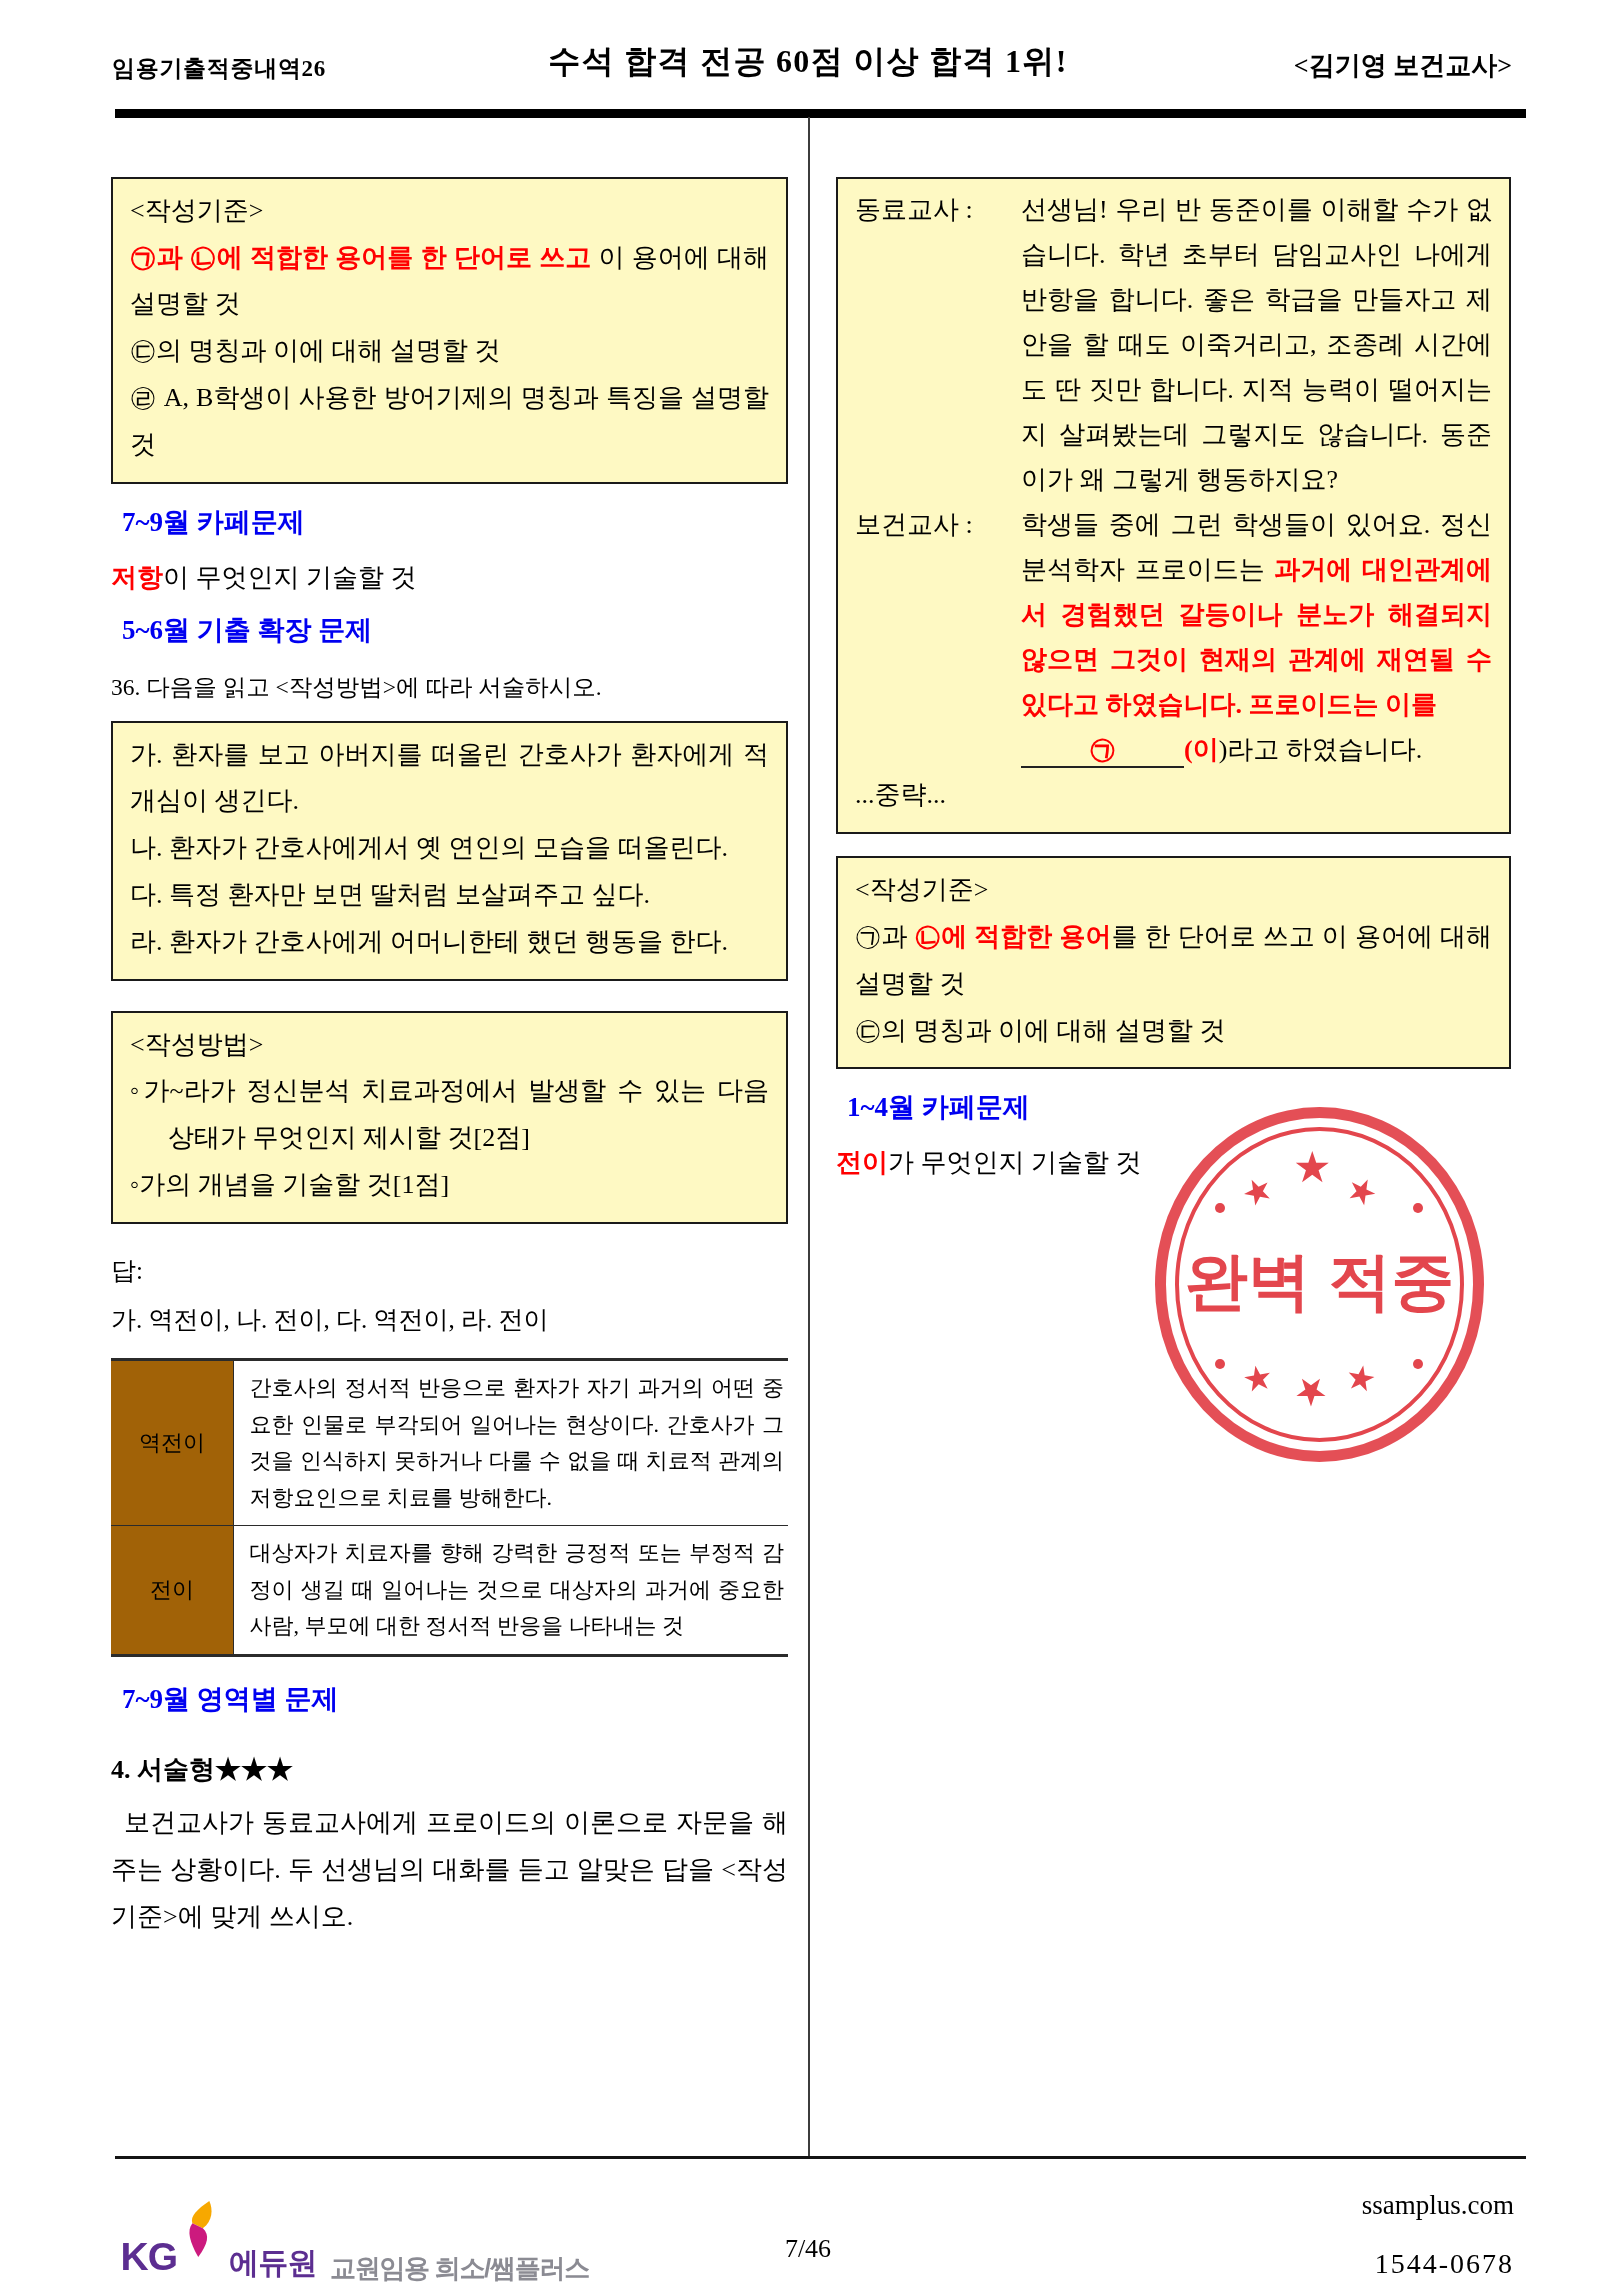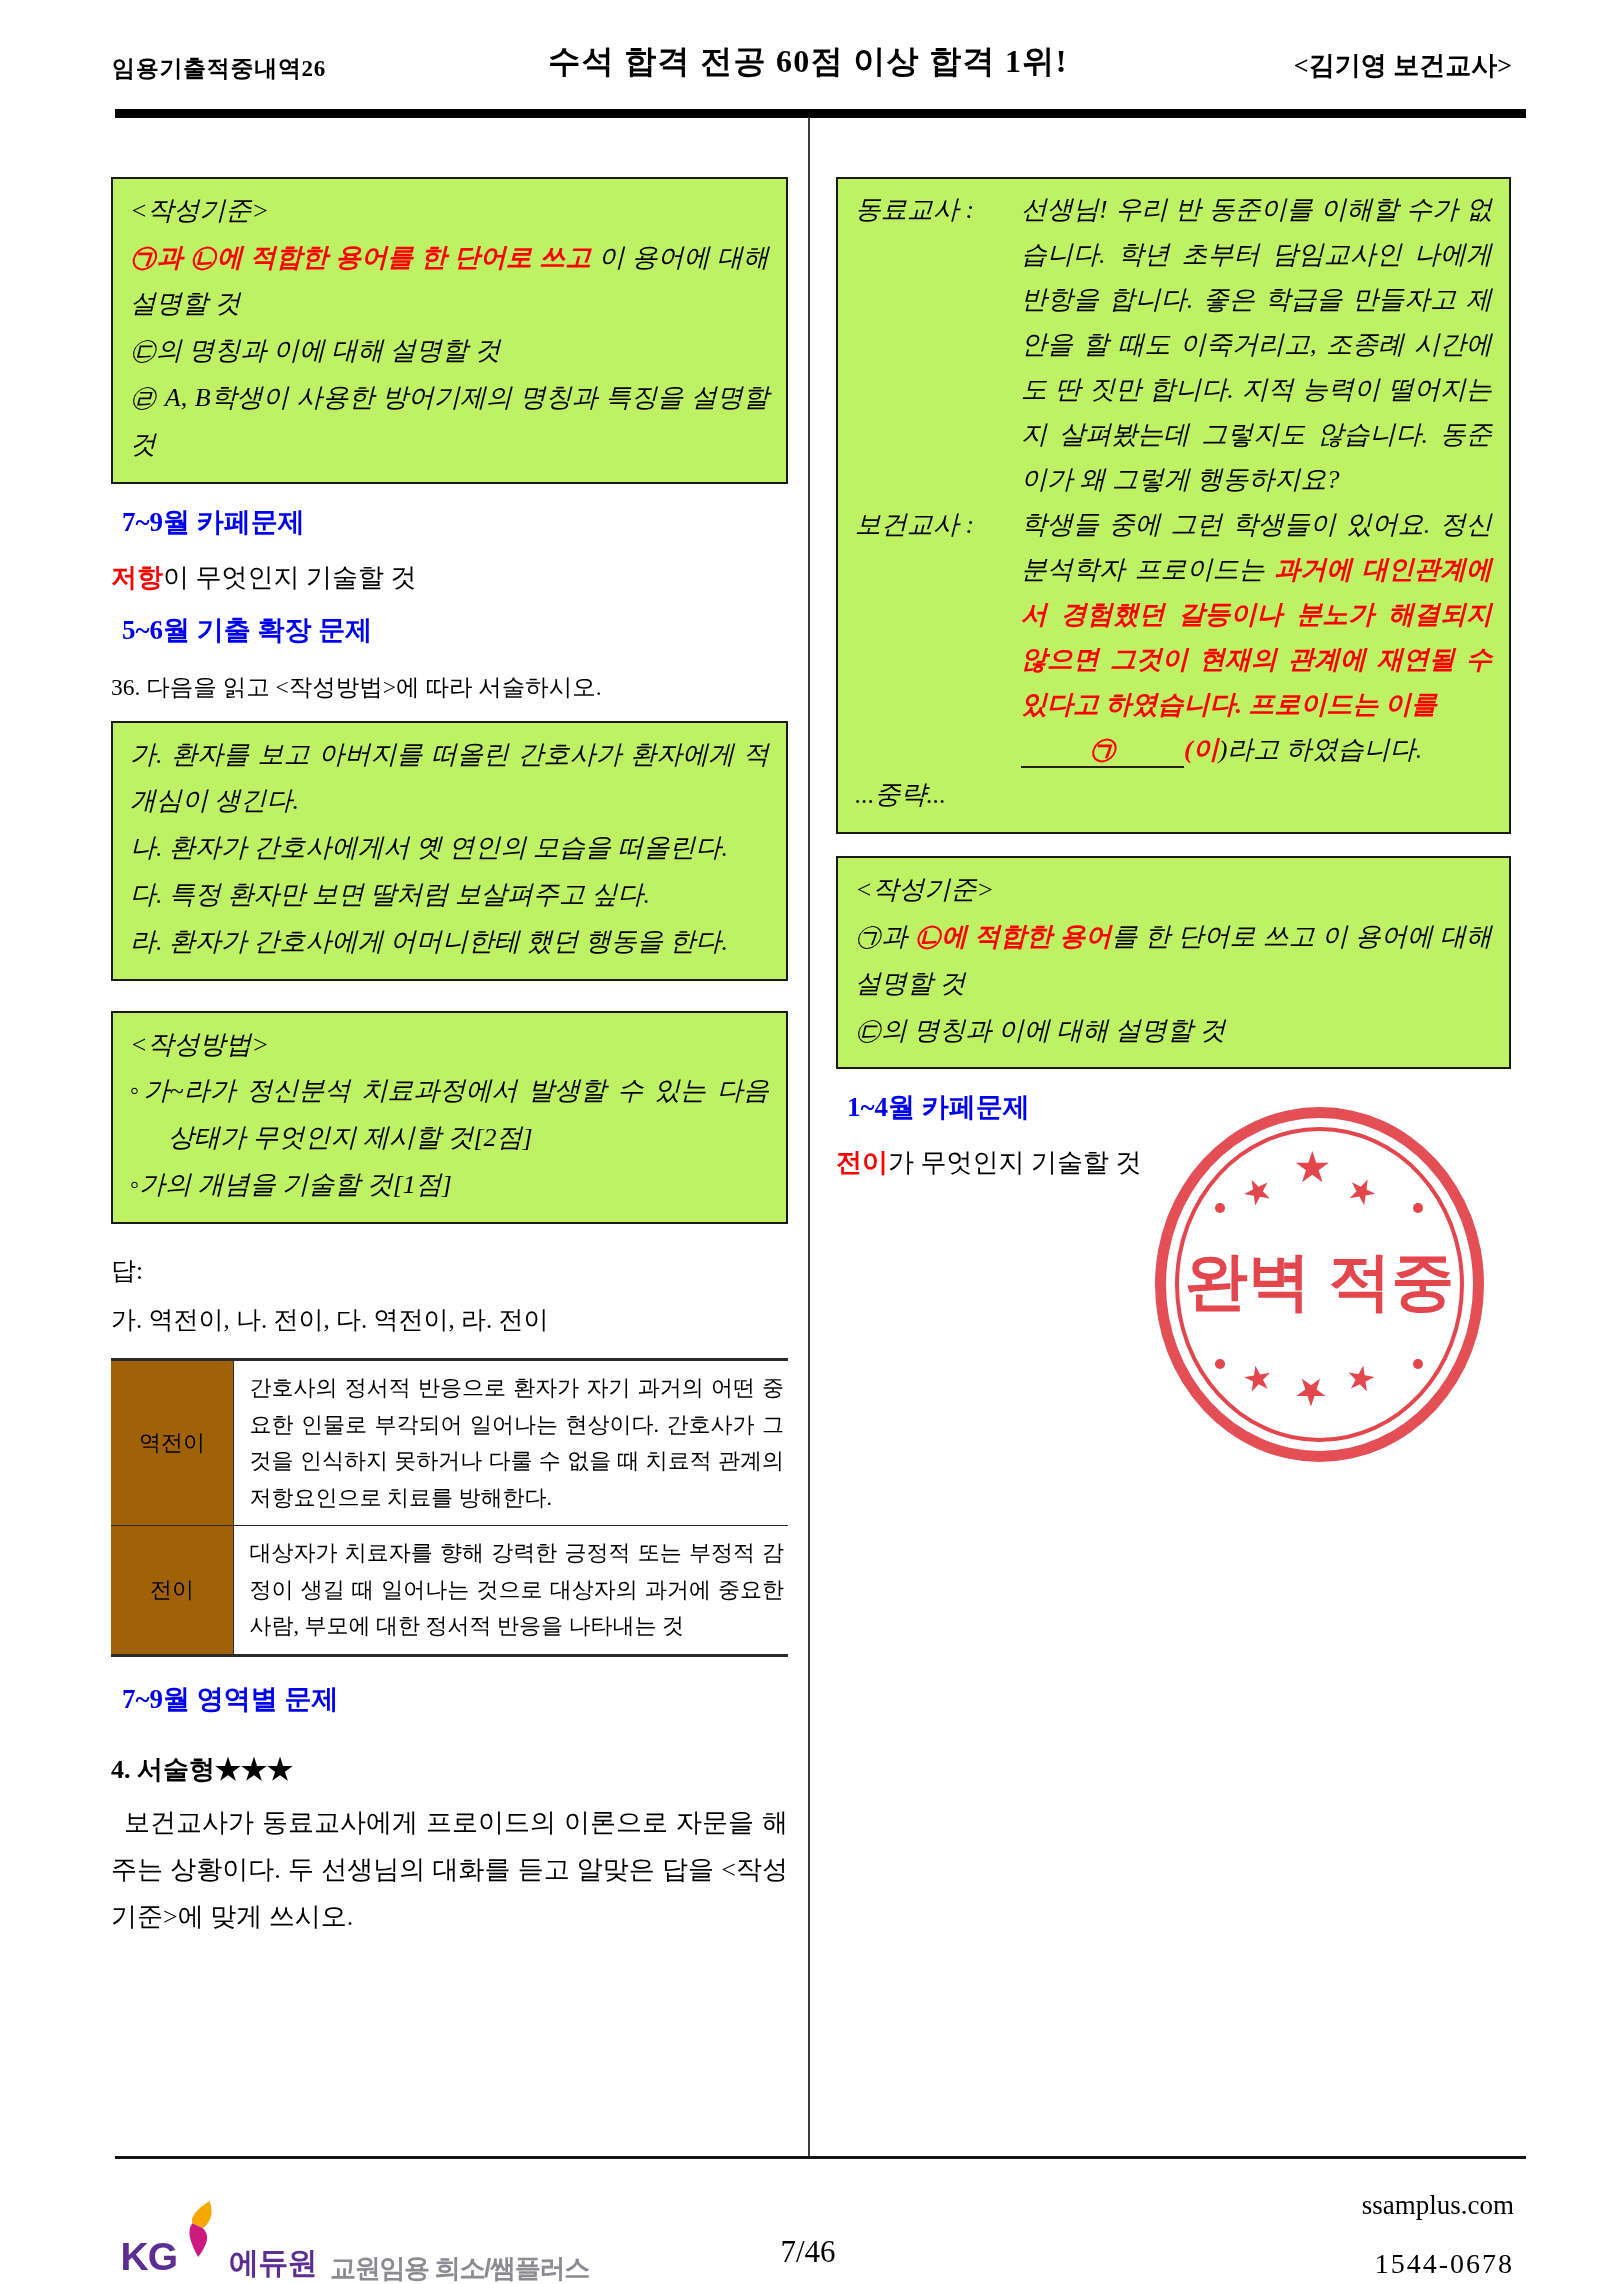--- a/index.html
+++ b/index.html
@@ -15,21 +15,21 @@
   .hdr-center { left:0; right:0; top:40px; text-align:center; font-size:32px; font-weight:bold; letter-spacing:1.3px; }
   .hdr-right  { right:104px; top:48px;  font-size:26px; font-weight:bold; }
   .hdr-rule   { left:115px; top:109px; width:1411px; height:8.5px; background:#000; }
   .v-divider  { left:808px; top:117px; width:2px; height:2039px; background:#3c3c3c; }
   .ftr-rule   { left:115px; top:2156px; width:1411px; height:3.3px; background:#141414; }
 
   
   .col-left  { left:111px;  top:173px; width:677px; }
   .col-right { left:836px; top:173px; width:675px; }
 
-  .box { border:2px solid #1a1a1a; padding:9px 17px 13px; background:#bef264;font-style:italic; }
+  .box { border:2px solid #1a1a1a; padding:9px 17px 13px; background:#fef9c3; }
   .line { margin:0; font-size:26px; line-height:1.8; text-align:justify; text-justify:inter-word; word-break:break-all; }
   .h-blue { color:#0000F0; font-weight:bold; font-size:27px; line-height:1.55; margin:11px; }
   .red  { color:#FF0000; font-weight:bold; }
   .small-line { font-size:23.5px; line-height:1.7; margin:0; word-break:break-all; }
   .mid-line { font-size:25px; line-height:1.7; margin:0; word-break:break-all; }
   .hang { padding-left:38px; text-indent:-38px; }
 
   .mt6{margin-top:3.9px;} .mt10{margin-top:6.5px;} .mt14{margin-top:9px;} .mt16{margin-top:26px;font-weight:bold;}
   .mt20{margin-top:13px;} .mt24{margin-top:15.6px;} .mt28{margin-top:18px;} .mt34{margin-top:22px;}
   .mt40{margin-top:26px;} .mt46{margin-top:30px;}
@@ -73,21 +73,21 @@
 
   
   .logo { left:110px; top:2201px; width:417px; height:85px; }
   .logo .flame { position:absolute; left:73px; top:0; }
   .logo .kg     { position:absolute; left:10.4px;  top:34px; font-family:"Liberation Sans", sans-serif;
                   font-weight:bold; font-size:39px; color:#5C2E91; letter-spacing:-0.7px; }
   .logo .eduone { position:absolute; left:119px; top:42px; font-family:"Liberation Sans", sans-serif;
                   font-weight:bold; font-size:30px; color:#5C2E91; letter-spacing:-0.7px; white-space:nowrap; }
   .logo .sub    { position:absolute; left:220px; top:50px; font-family:"Liberation Sans", sans-serif;
                   font-weight:bold; font-size:26px; color:#8B8B93; letter-spacing:-1.3px; white-space:nowrap; }
-  .page-num { left:0; right:0; top:2234px; text-align:center; font-size:31px; }
+  .page-num { left:0; right:0; top:2234px; text-align:center; font-size:26px; }
   .site  { right:102px; top:2190px; font-size:27px; }
   .phone { right:102px; top:2248px; font-size:28px; letter-spacing:2px; }
 </style>
 </head>
 <body>
 
 <div class="page">
 
   <div class="abs hdr-left">임용기출적중내역26</div>
   <div class="abs hdr-center">수석 합격 전공 60점 이상 합격 1위!</div>

